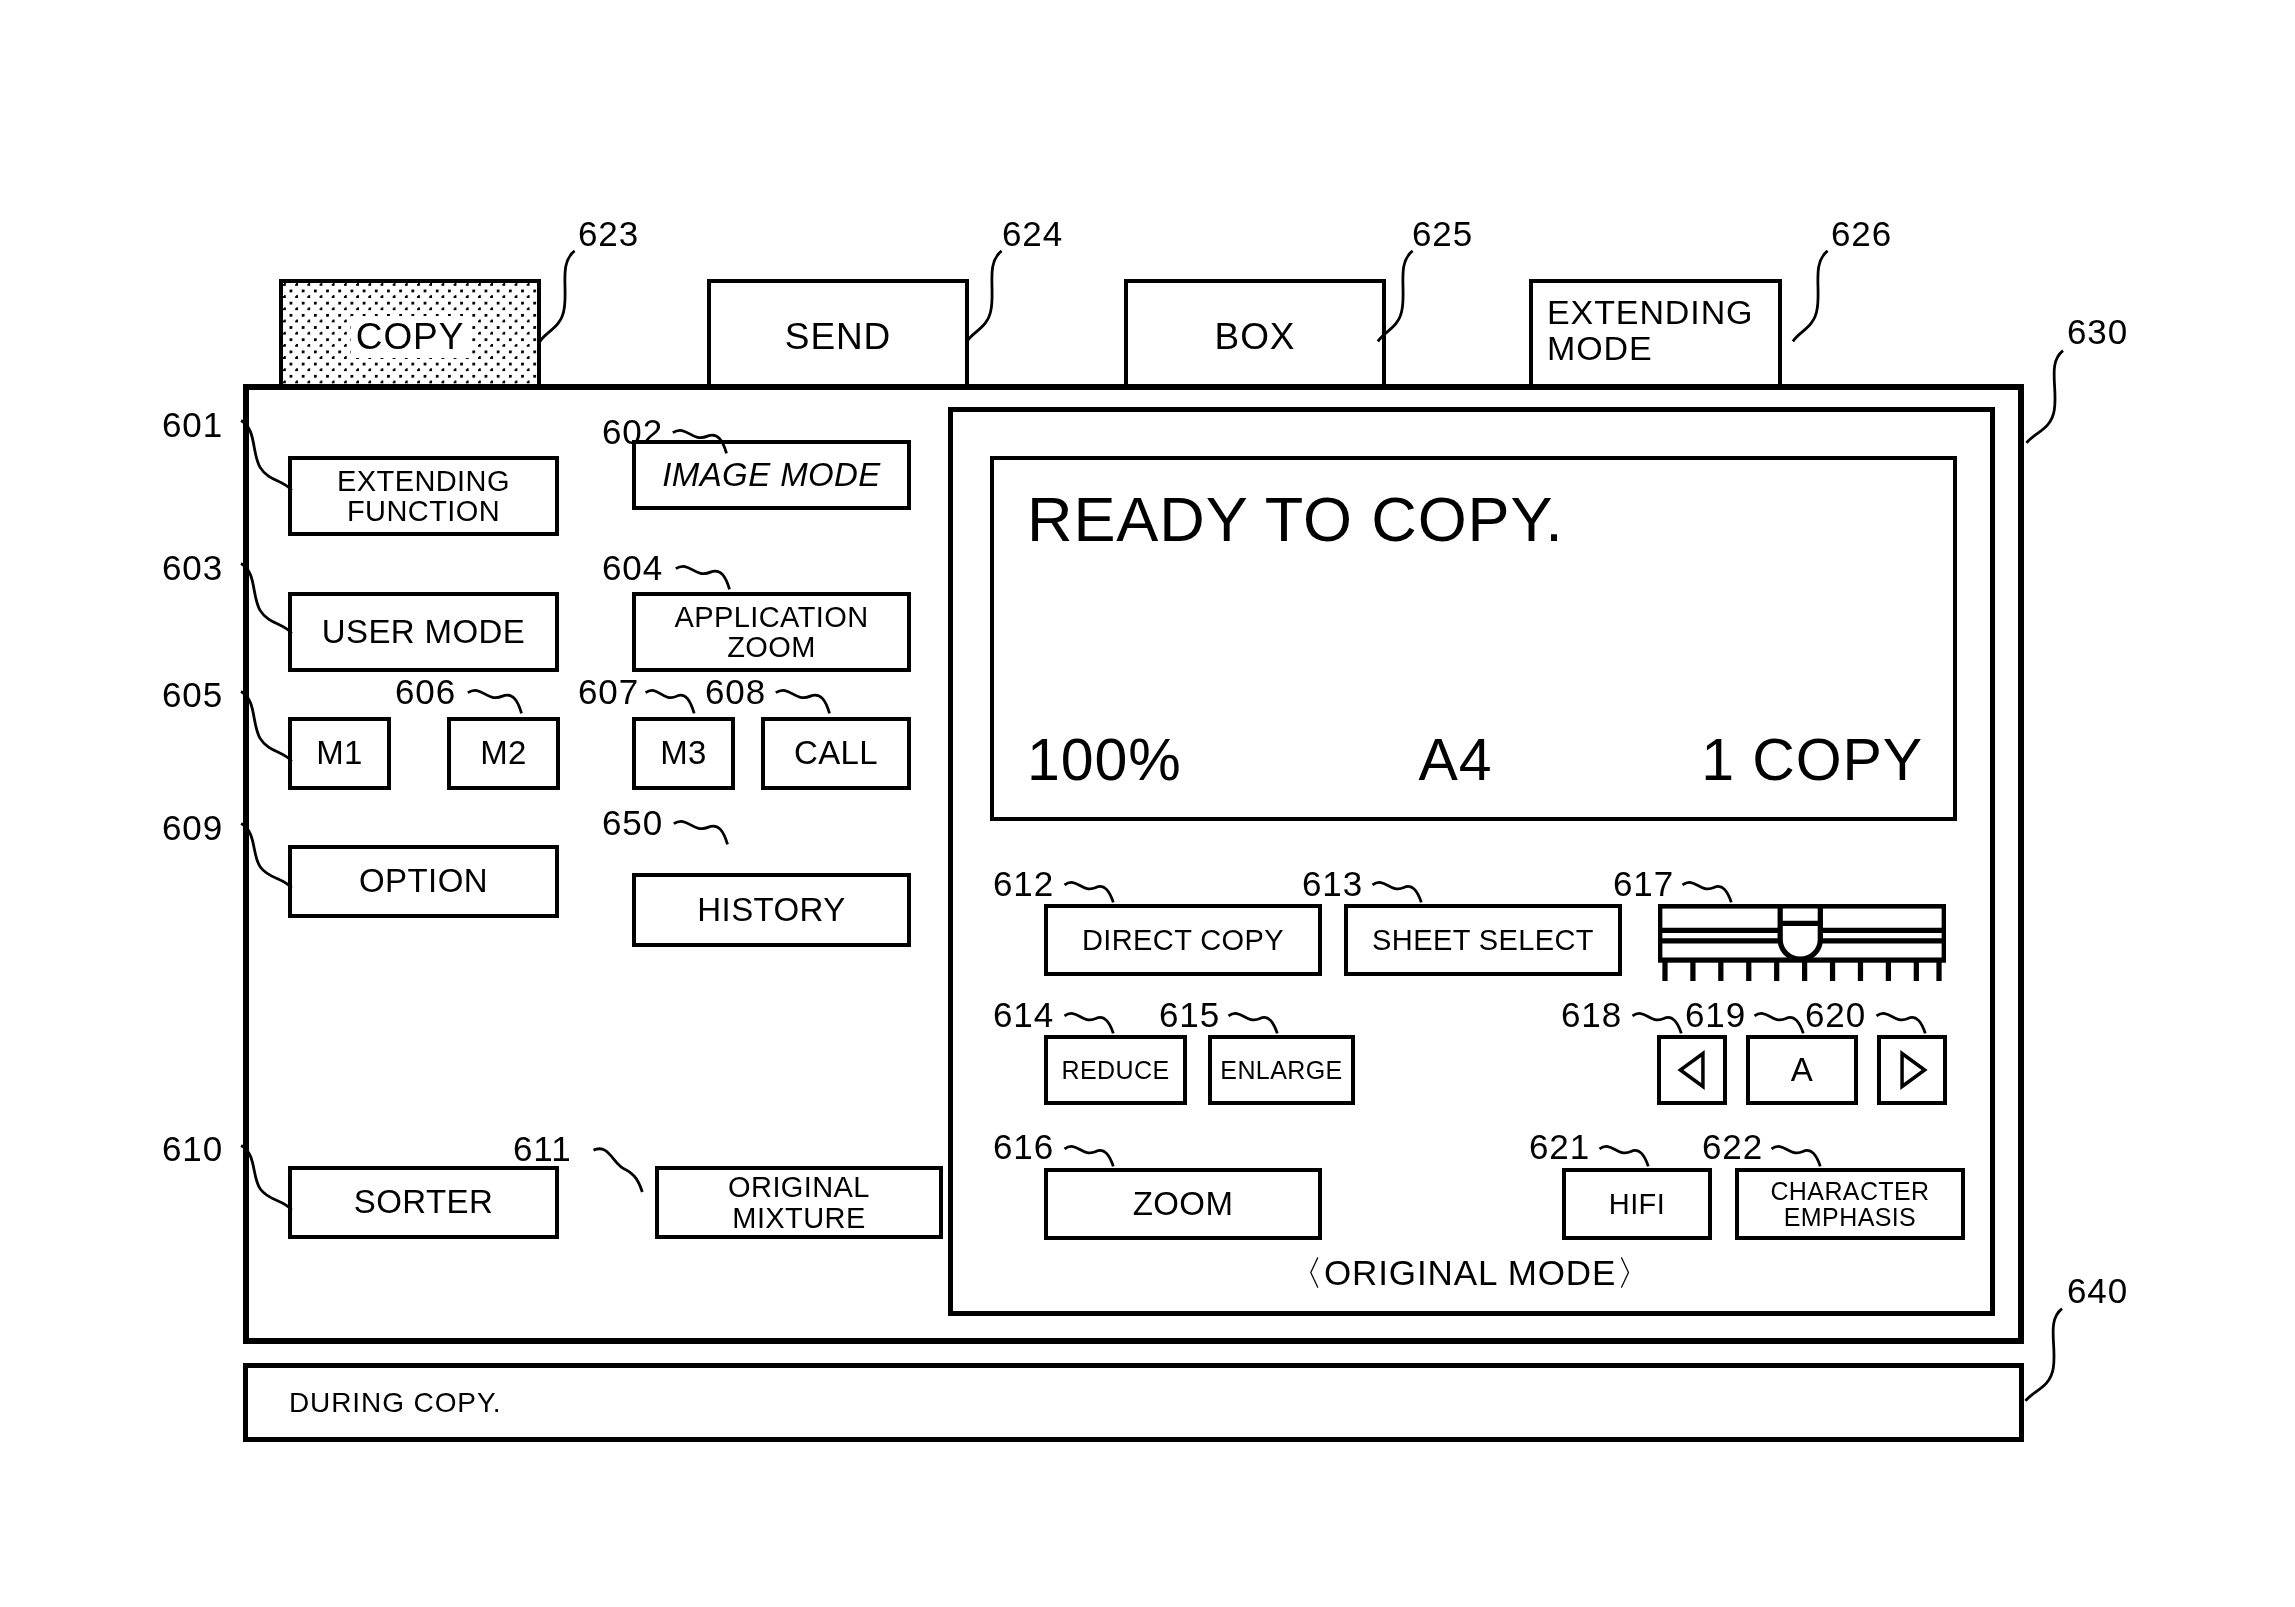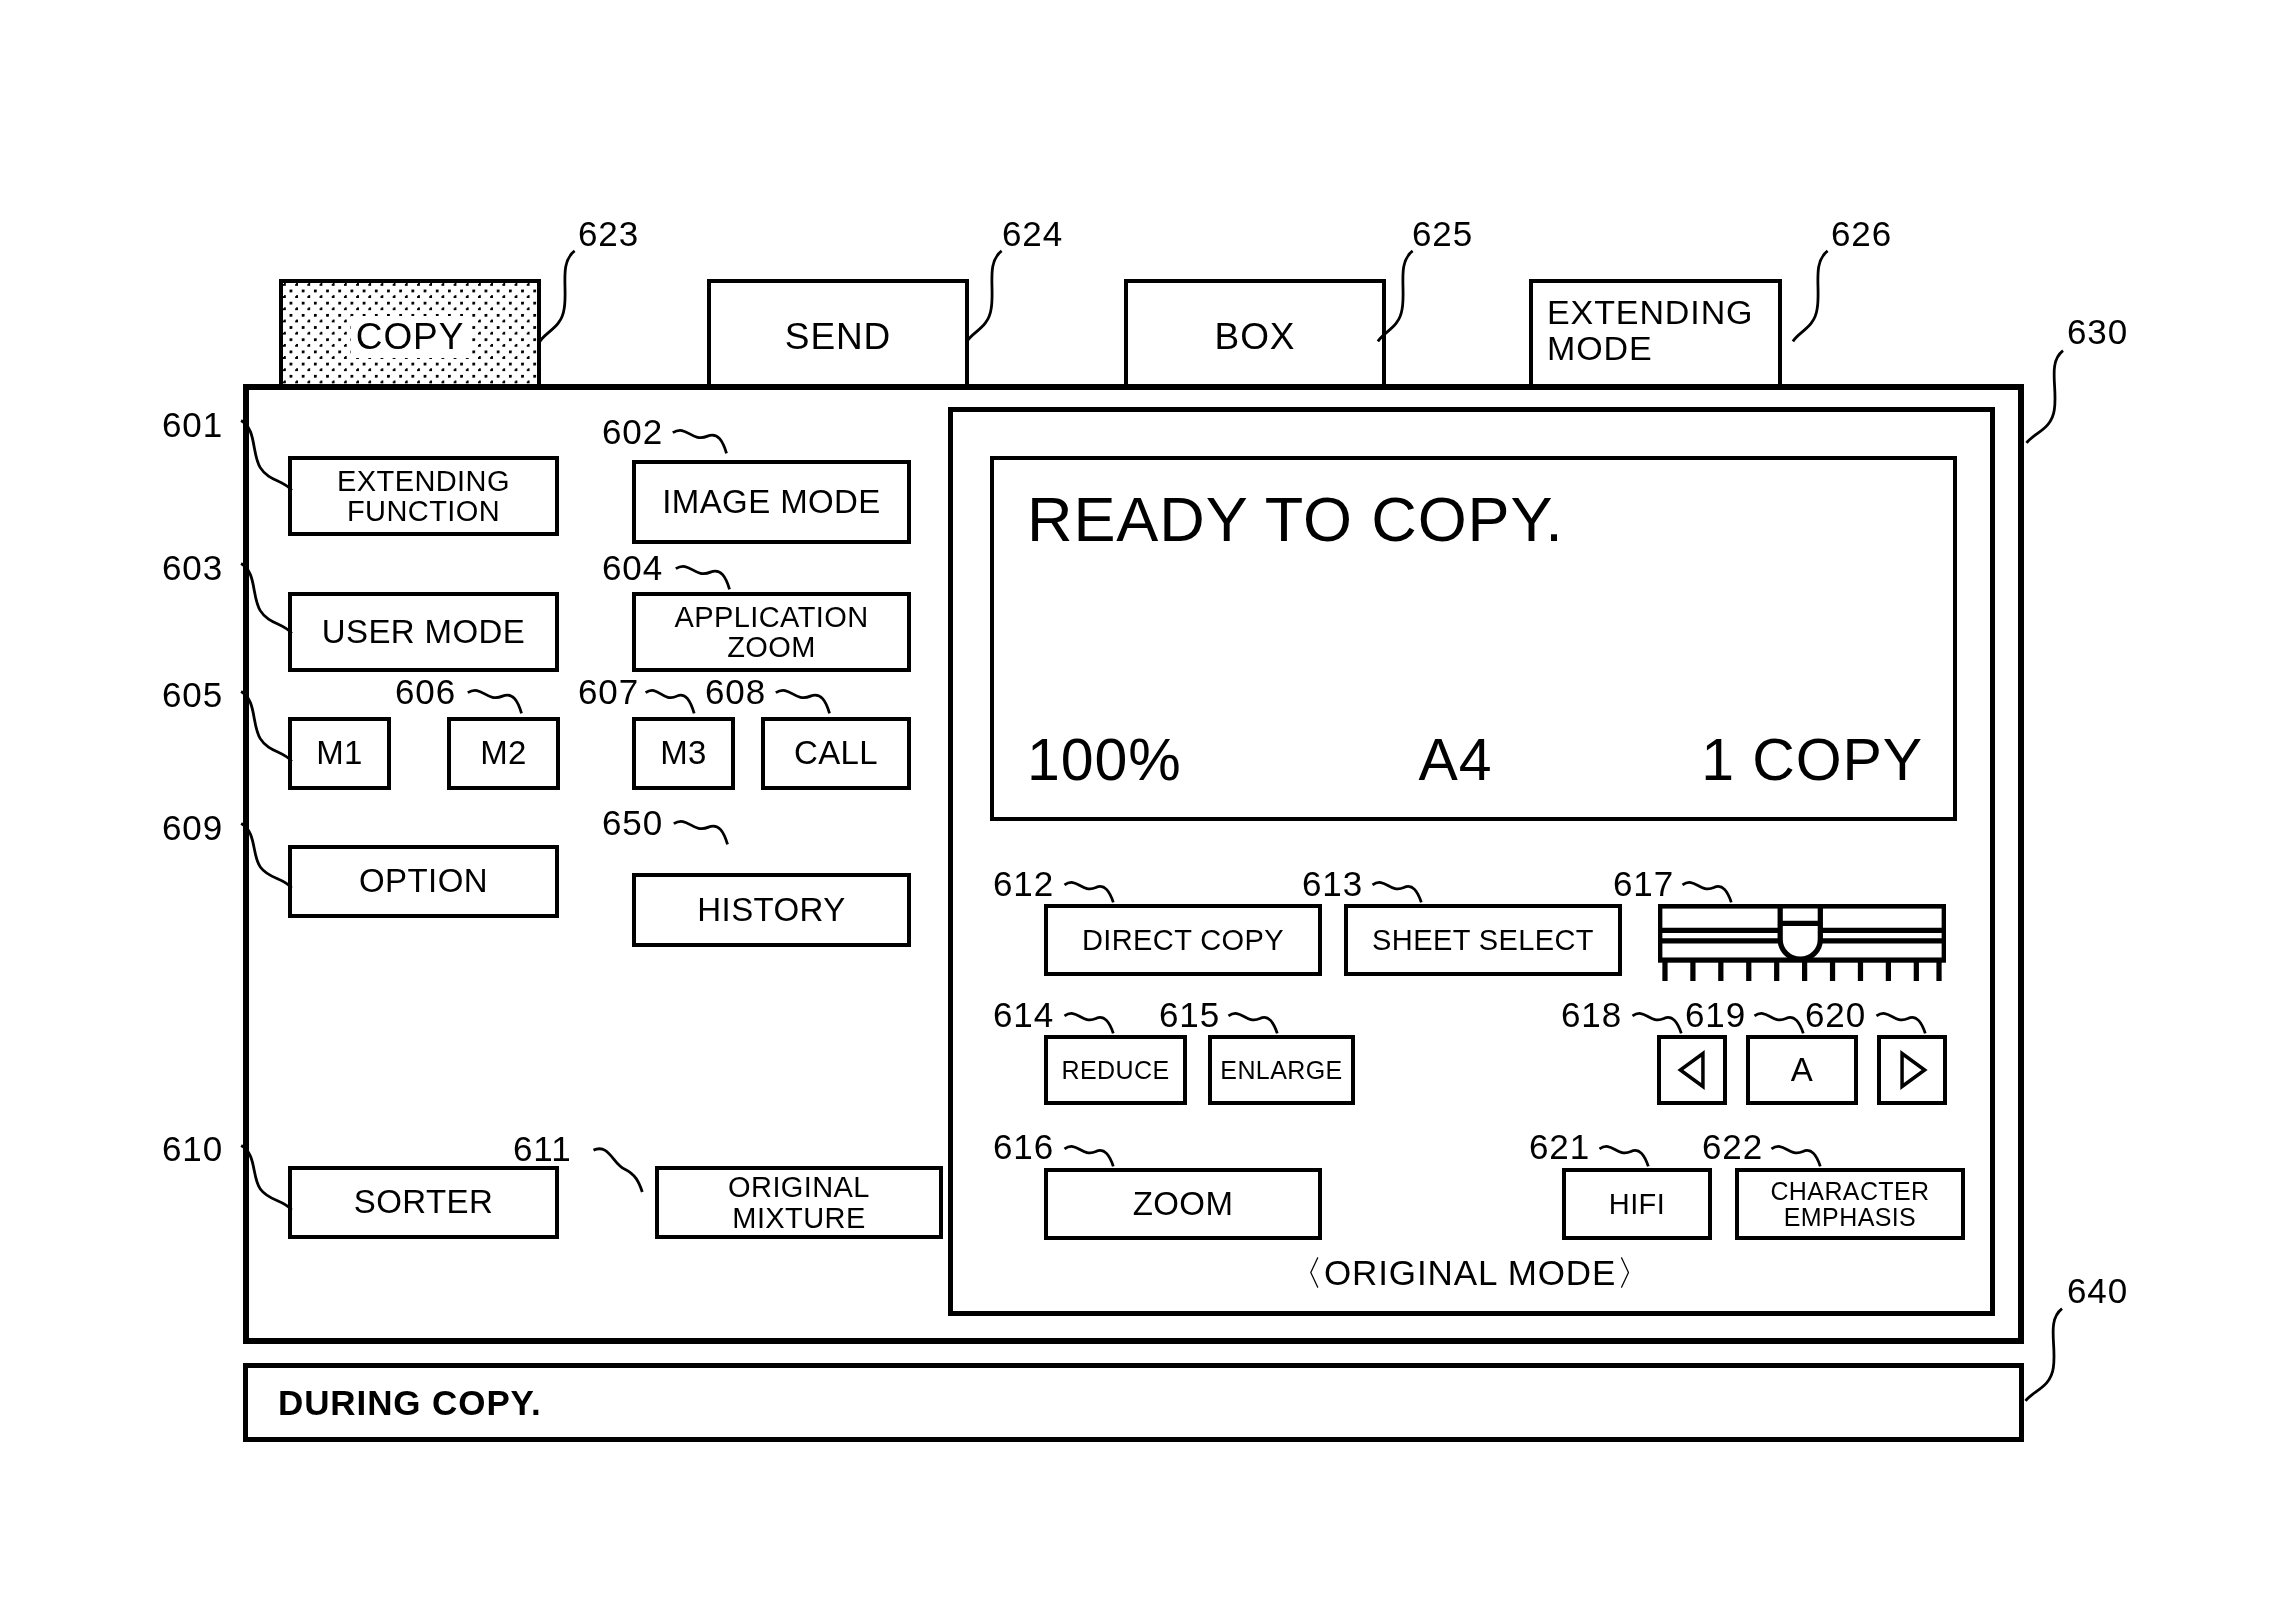--- a/index.html
+++ b/index.html
@@ -129,24 +129,23 @@
   
   #status-bar {
     position: absolute;
     border: 5.2px solid #000;
     background: #fff;
     display: flex;
     align-items: center;
     box-sizing: border-box;
   }
   #status-bar-text {
-    padding-left: 30px;
-    font-size: 35px;
-    letter-spacing: 0.9px;
-    font-weight: bold;
+    padding-left: 41px;
+    font-size: 28px;
+    letter-spacing: 0.9px;
   }
 </style>
 </head>
 <body>
 
 <div class="tab selected" style="left:279px; top:279px; width:262px; height:112px;">
   <span class="tab-label">COPY</span>
 </div>
 <div class="tab" style="left:707px; top:279px; width:262px; height:112px;">
   <span class="tab-label">SEND</span>
@@ -188,21 +187,21 @@
 
 <div class="btn two-line small" style="left:288px; top:456px; width:271px; height:80px;">
   <div>EXTENDING</div>
   <div>FUNCTION</div>
 </div>
 <div class="ref" style="left:162px; top:407px;">601</div>
 <svg class="leader" style="left:234px; top:417px;" width="70" height="96" viewBox="0 0 80 110">
     <path d="M8 4 C 26 14, 20 42, 30 58 C 40 74, 56 72, 66 84"></path>
   </svg>
 
-<div class="btn" style="left:632px; top:460px; width:279px; height:84px;">
+<div class="btn" style="left:632px; top:440px; width:279px; height:70px;font-style:italic;">
   <span>IMAGE MODE</span>
 </div>
 <div class="ref" style="left:602px; top:414px;">602</div>
 <svg class="leader" style="left:669px; top:424px;" width="70" height="52" viewBox="0 0 80 60">
     <path d="M4 10 C 20 0, 26 22, 44 14 C 56 9, 62 20, 66 34"></path>
   </svg>
 
 <div class="btn" style="left:288px; top:592px; width:271px; height:80px;">
   <span>USER MODE</span>
 </div>

